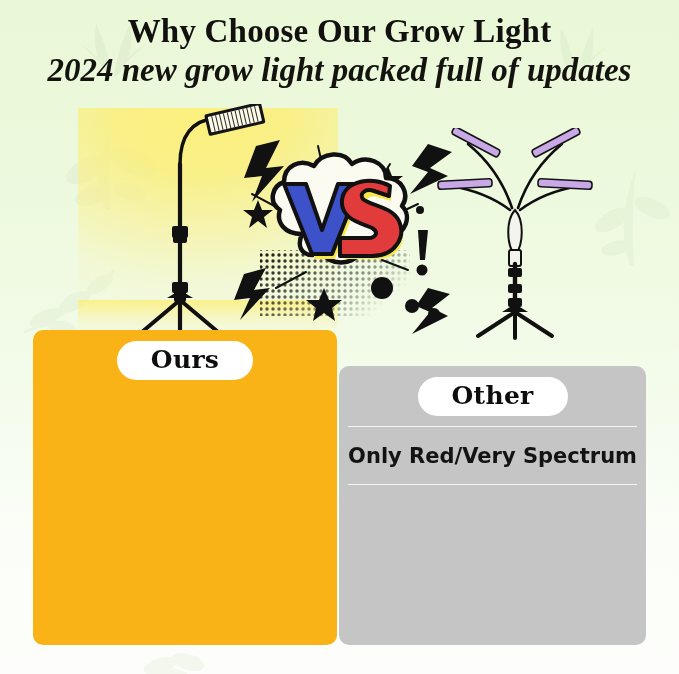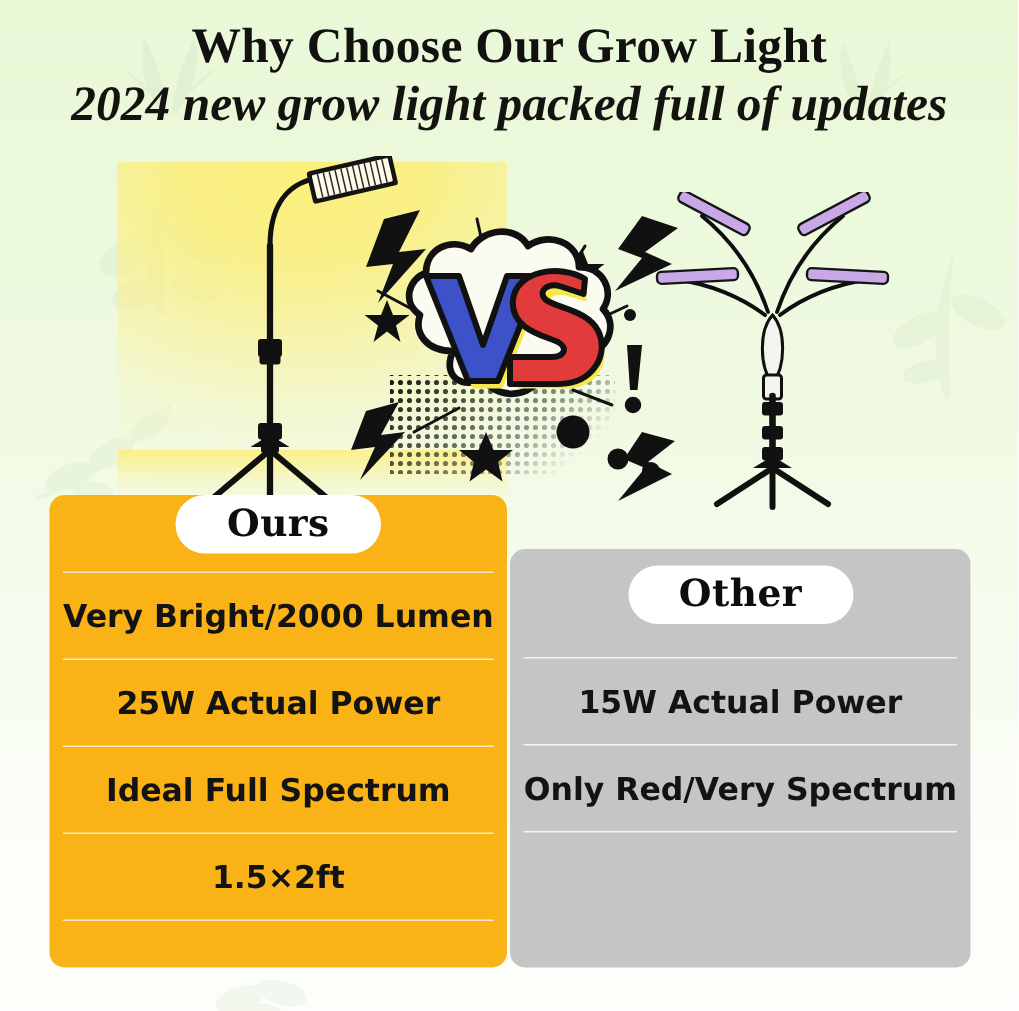--- a/index.html
+++ b/index.html
@@ -102,21 +102,20 @@
     width: 613px;
     height: 315px;
     display: flex;
   }
   .panel {
     flex: 1 1 50%;
     position: relative;
     display: flex;
     flex-direction: column;
     box-sizing: border-box;
-    gap: 12px;
   }
   .panel.ours {
     background: #f9b317;
     border-radius: 10px 0 0 10px;
     margin-right: 2px;
   }
   .panel.other {
     background: #c5c5c5;
     border-radius: 0 10px 10px 0;
     margin-top: 36px;
@@ -391,34 +390,26 @@
       <path d="M168 48 C152 38 122 42 120 62 C118 82 142 86 150 90 C157 94 154 100 146 100 L118 100 L118 118 L150 118 C174 118 184 98 177 83 C170 68 146 67 141 61 C137 56 143 50 152 53 L167 58 Z" fill="#e23b3b" stroke="#111" stroke-width="4" stroke-linejoin="round"></path>
     </svg>
   </div>
 
   <div id="compare">
 
     <div class="panel ours">
       <div class="pill-wrap">
         <div class="pill">Ours</div>
       </div>
-      <div class="rows">
-        <div class="row">Very Bright/2000 Lumen</div>
-        <div class="row">25W Actual Power</div>
-        <div class="row">Ideal Full Spectrum</div>
-        <div class="row">1.5×2ft</div>
-        <div class="row tail"></div>
-      </div>
     </div>
 
     <div class="panel other">
       <div class="pill-wrap">
         <div class="pill">Other</div>
       </div>
       <div class="rows">
-        <div class="row">15W Actual Power</div>
         <div class="row">Only Red/Very Spectrum</div>
         <div class="row tail"></div>
       </div>
     </div>
 
   </div>
 </div>
 
 </body></html>

